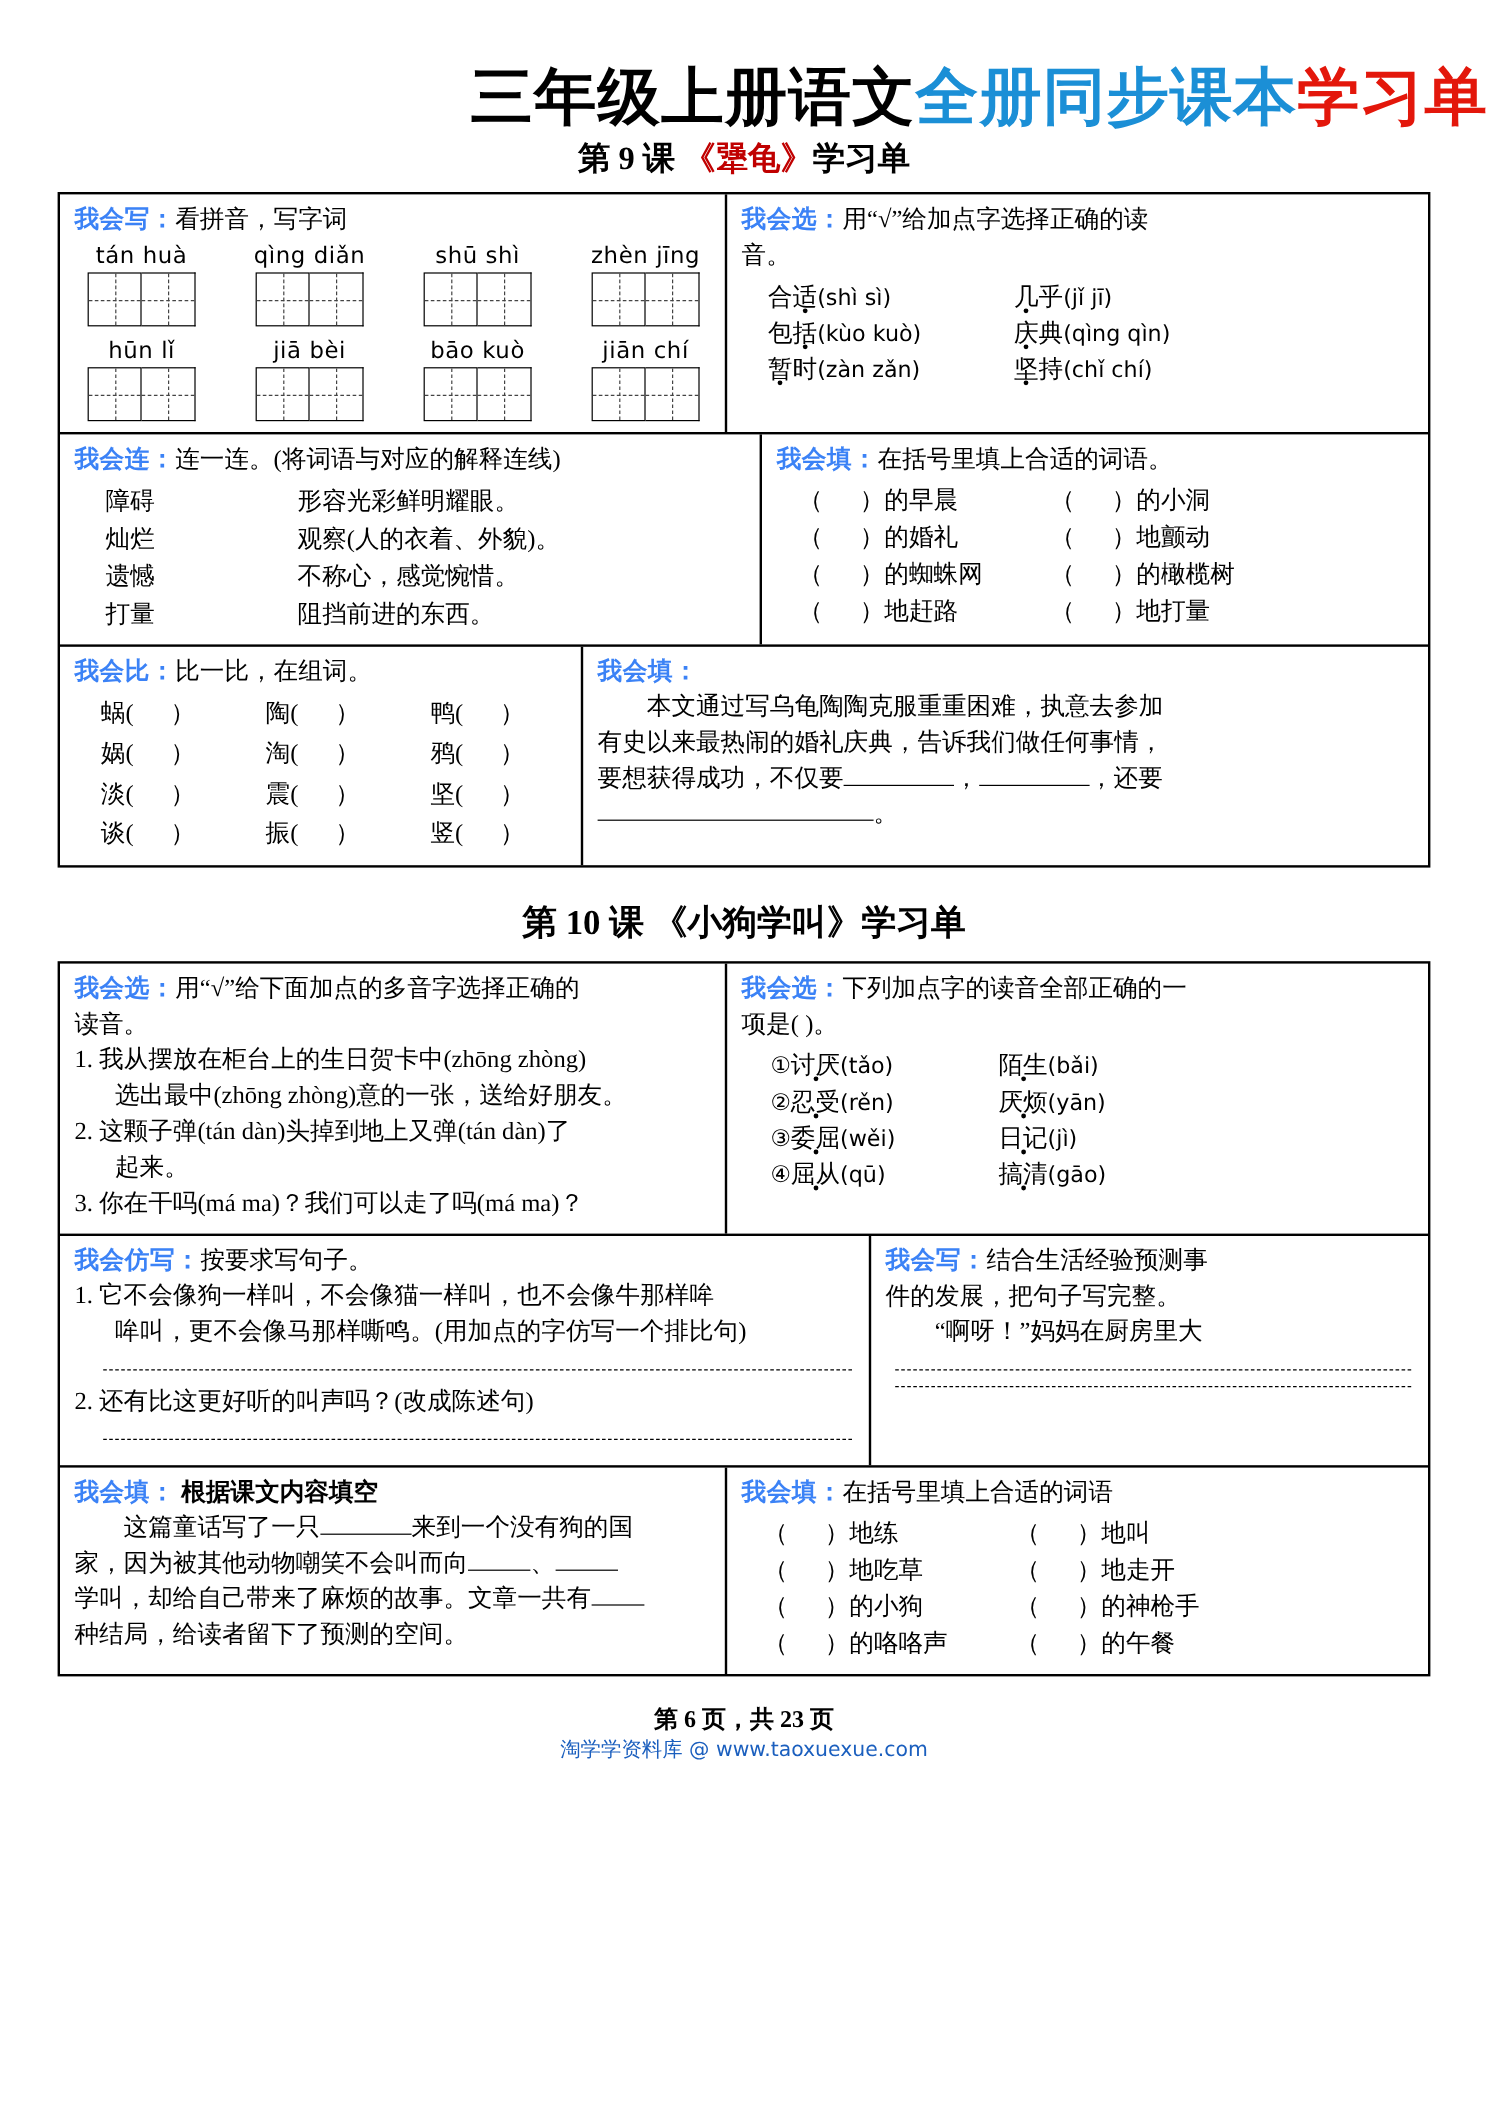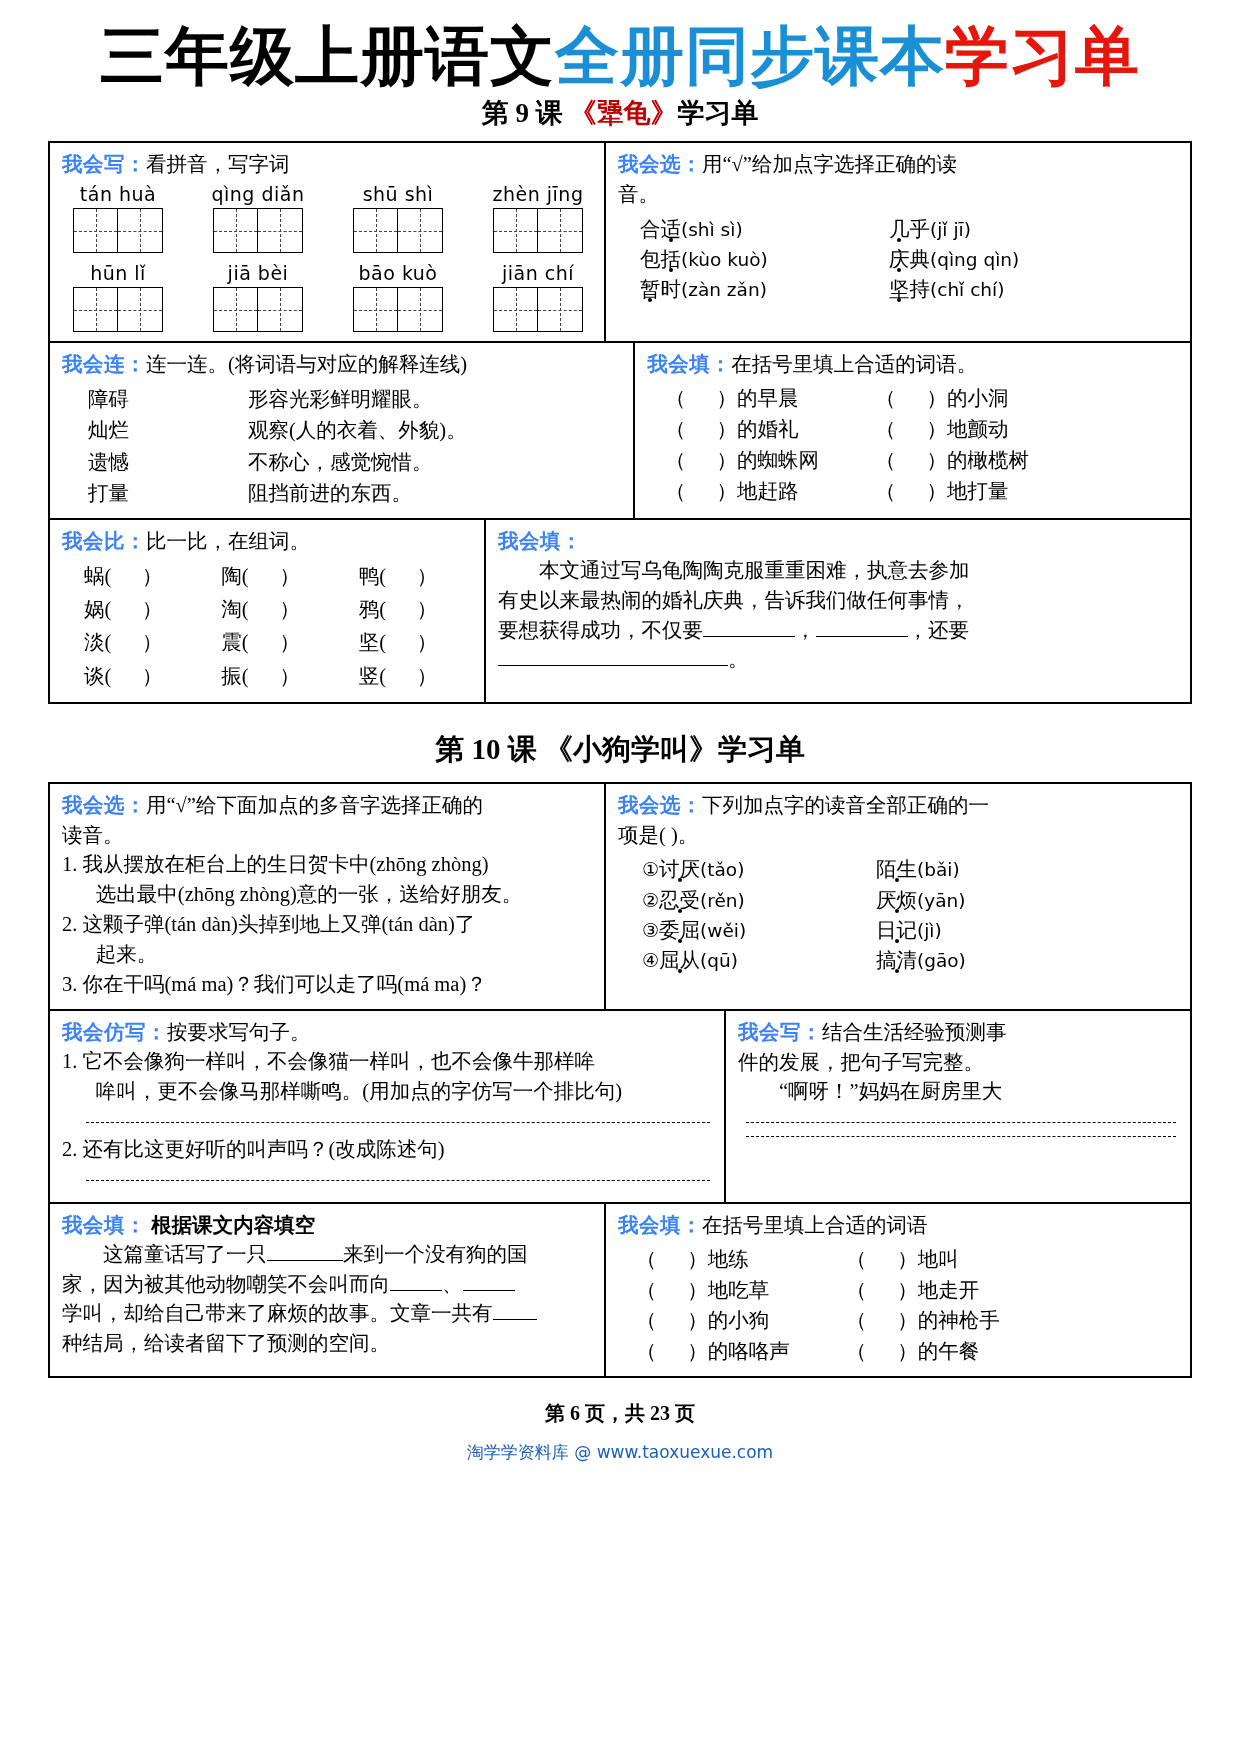--- a/index.html
+++ b/index.html
@@ -18,27 +18,28 @@
   .page {
     width: 1240px;
     height: 1753px;
     box-sizing: border-box;
     padding: 0;
     position: relative;
   }
 
   
   .banner {
-    text-align: center;
+    text-align: right;
     padding-top: 22px;
     white-space: nowrap;
     font-weight: bold;
-    font-size: 64px;
+    font-size: 52px;
     letter-spacing: 1px;
     line-height: 1.08;
+    margin-top: 32px;
   }
   .banner .b-black { color: #000000; }
   .banner .b-blue  { color: #1b8fd6; }
   .banner .b-red   { color: #e3170b; }
 
   .lesson-title {
     text-align: center;
     font-size: 27px;
     font-weight: bold;
     margin-top: 4px;
@@ -135,21 +136,20 @@
     border-left: 1.2px dashed #444;
   }
 
   
   .choice-rows { margin-top: 4px; }
   .choice-row {
     display: flex;
     font-size: 20.5px;
     line-height: 1.48;
     white-space: nowrap;
-    gap: 44px;
   }
   .choice-a { width: 205px; padding-left: 22px; }
   .choice-b { }
   .dotted { position: relative; }
   .dotted::after {
     content: "";
     position: absolute;
     left: 50%;
     transform: translateX(-50%);
     bottom: -2px;
@@ -223,21 +223,20 @@
   
   .footer {
     text-align: center;
     margin-top: 22px;
     font-size: 20px;
     font-weight: bold;
     color: #000;
   }
   .watermark {
     text-align: center;
-    margin-top: 14px;
     font-size: 17px;
     color: #1b5fbe;
     font-family: "DejaVu Sans", sans-serif;
   }
 </style>
 </head>
 <body>
 
 <div class="page">
 

